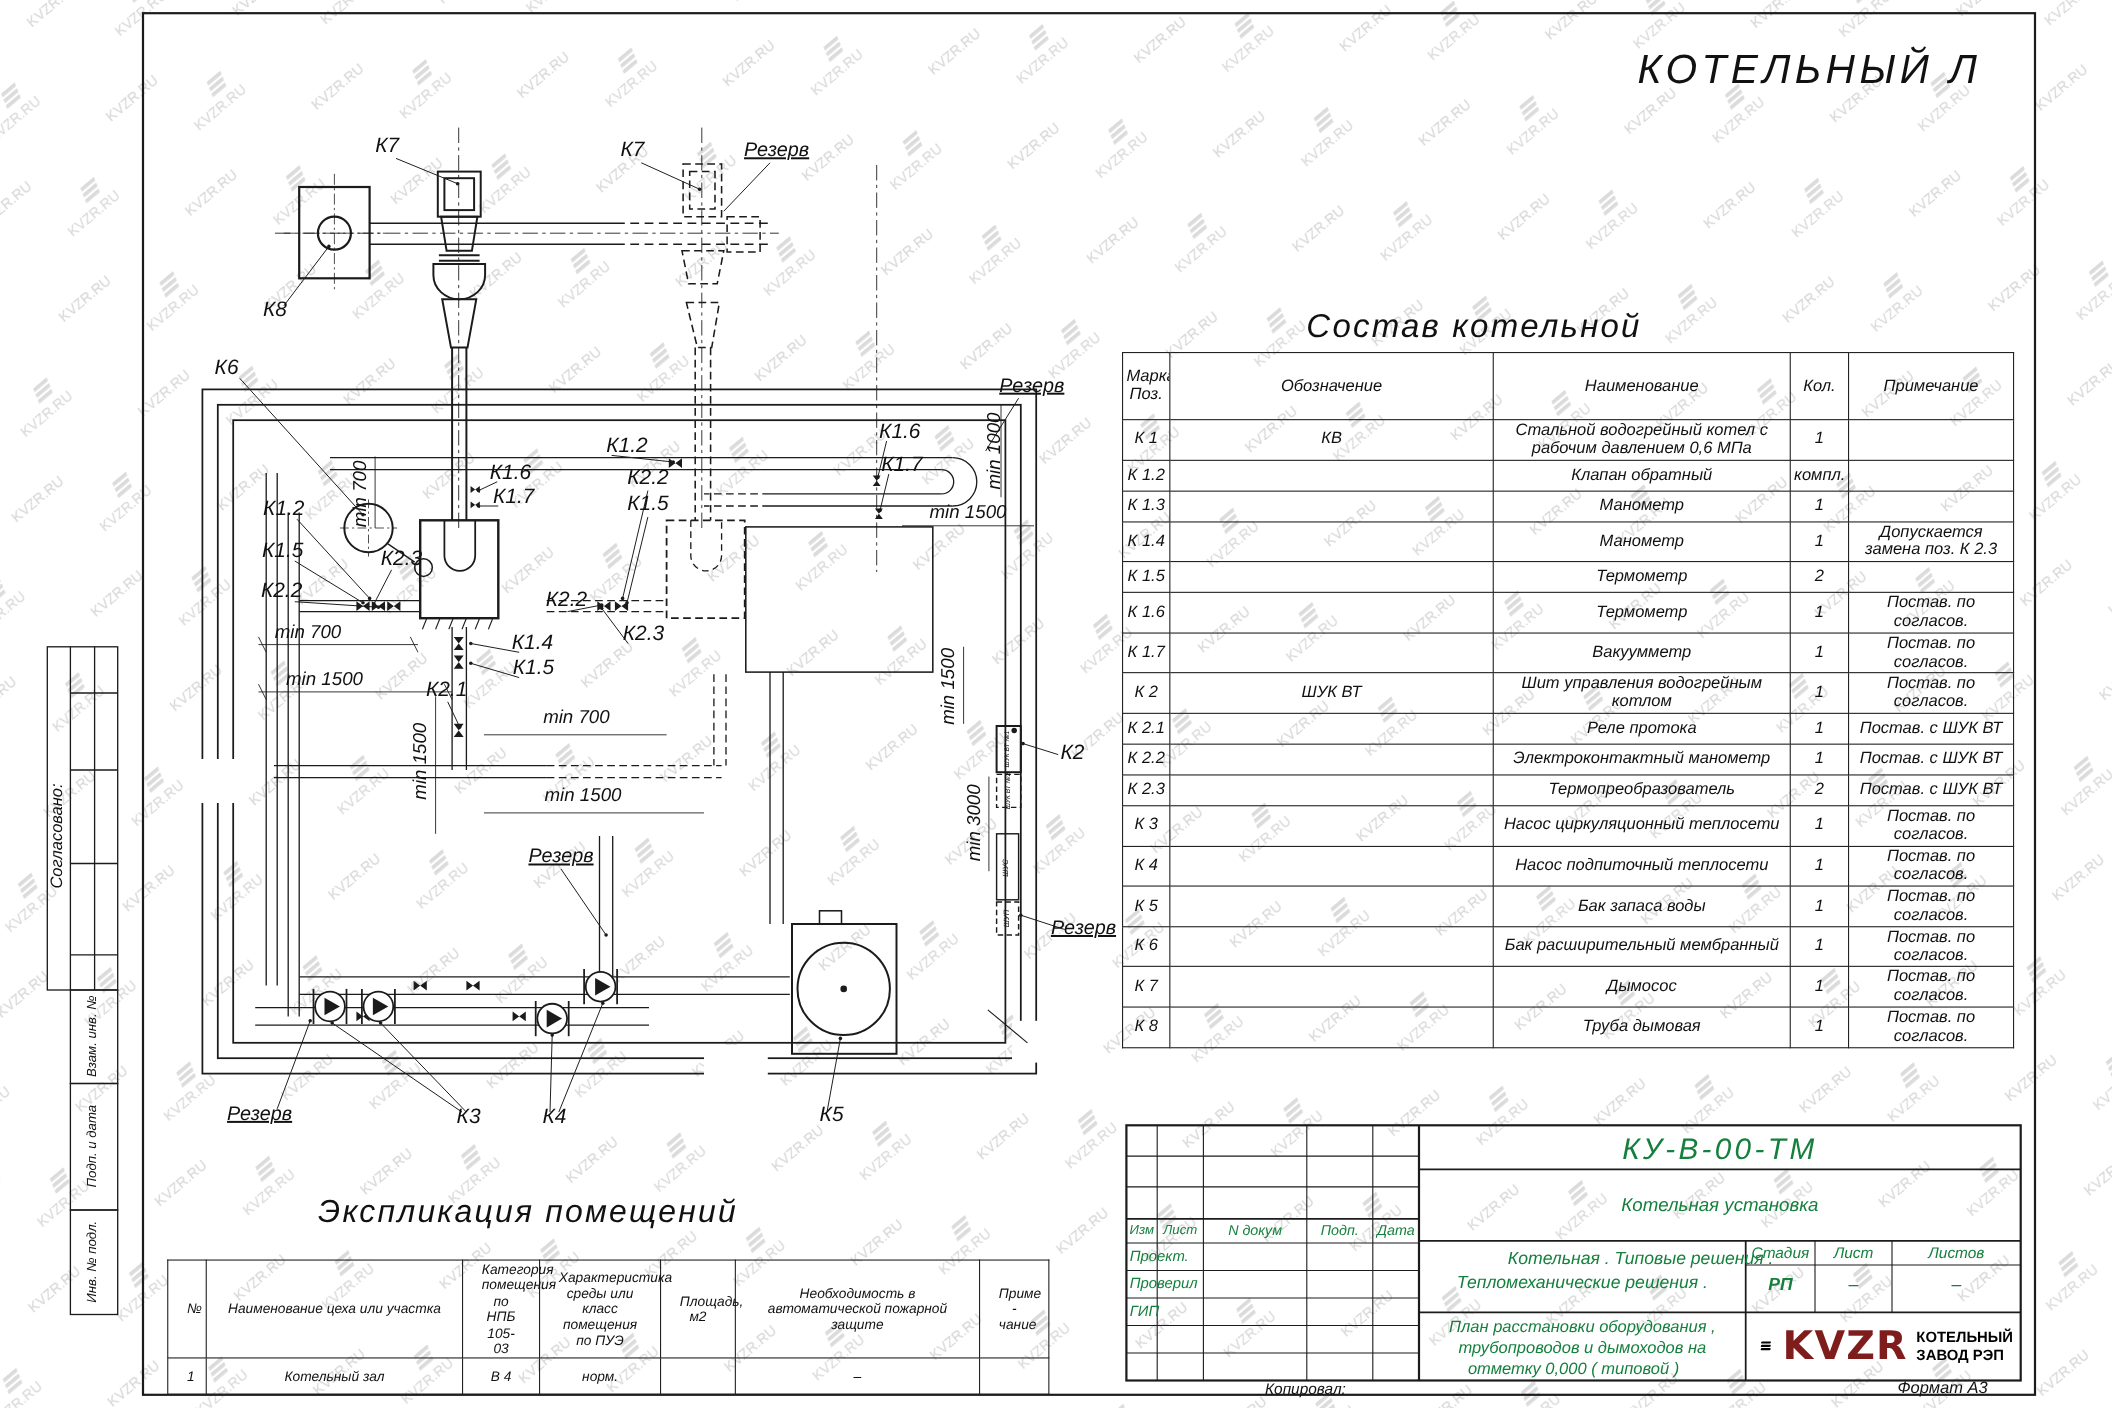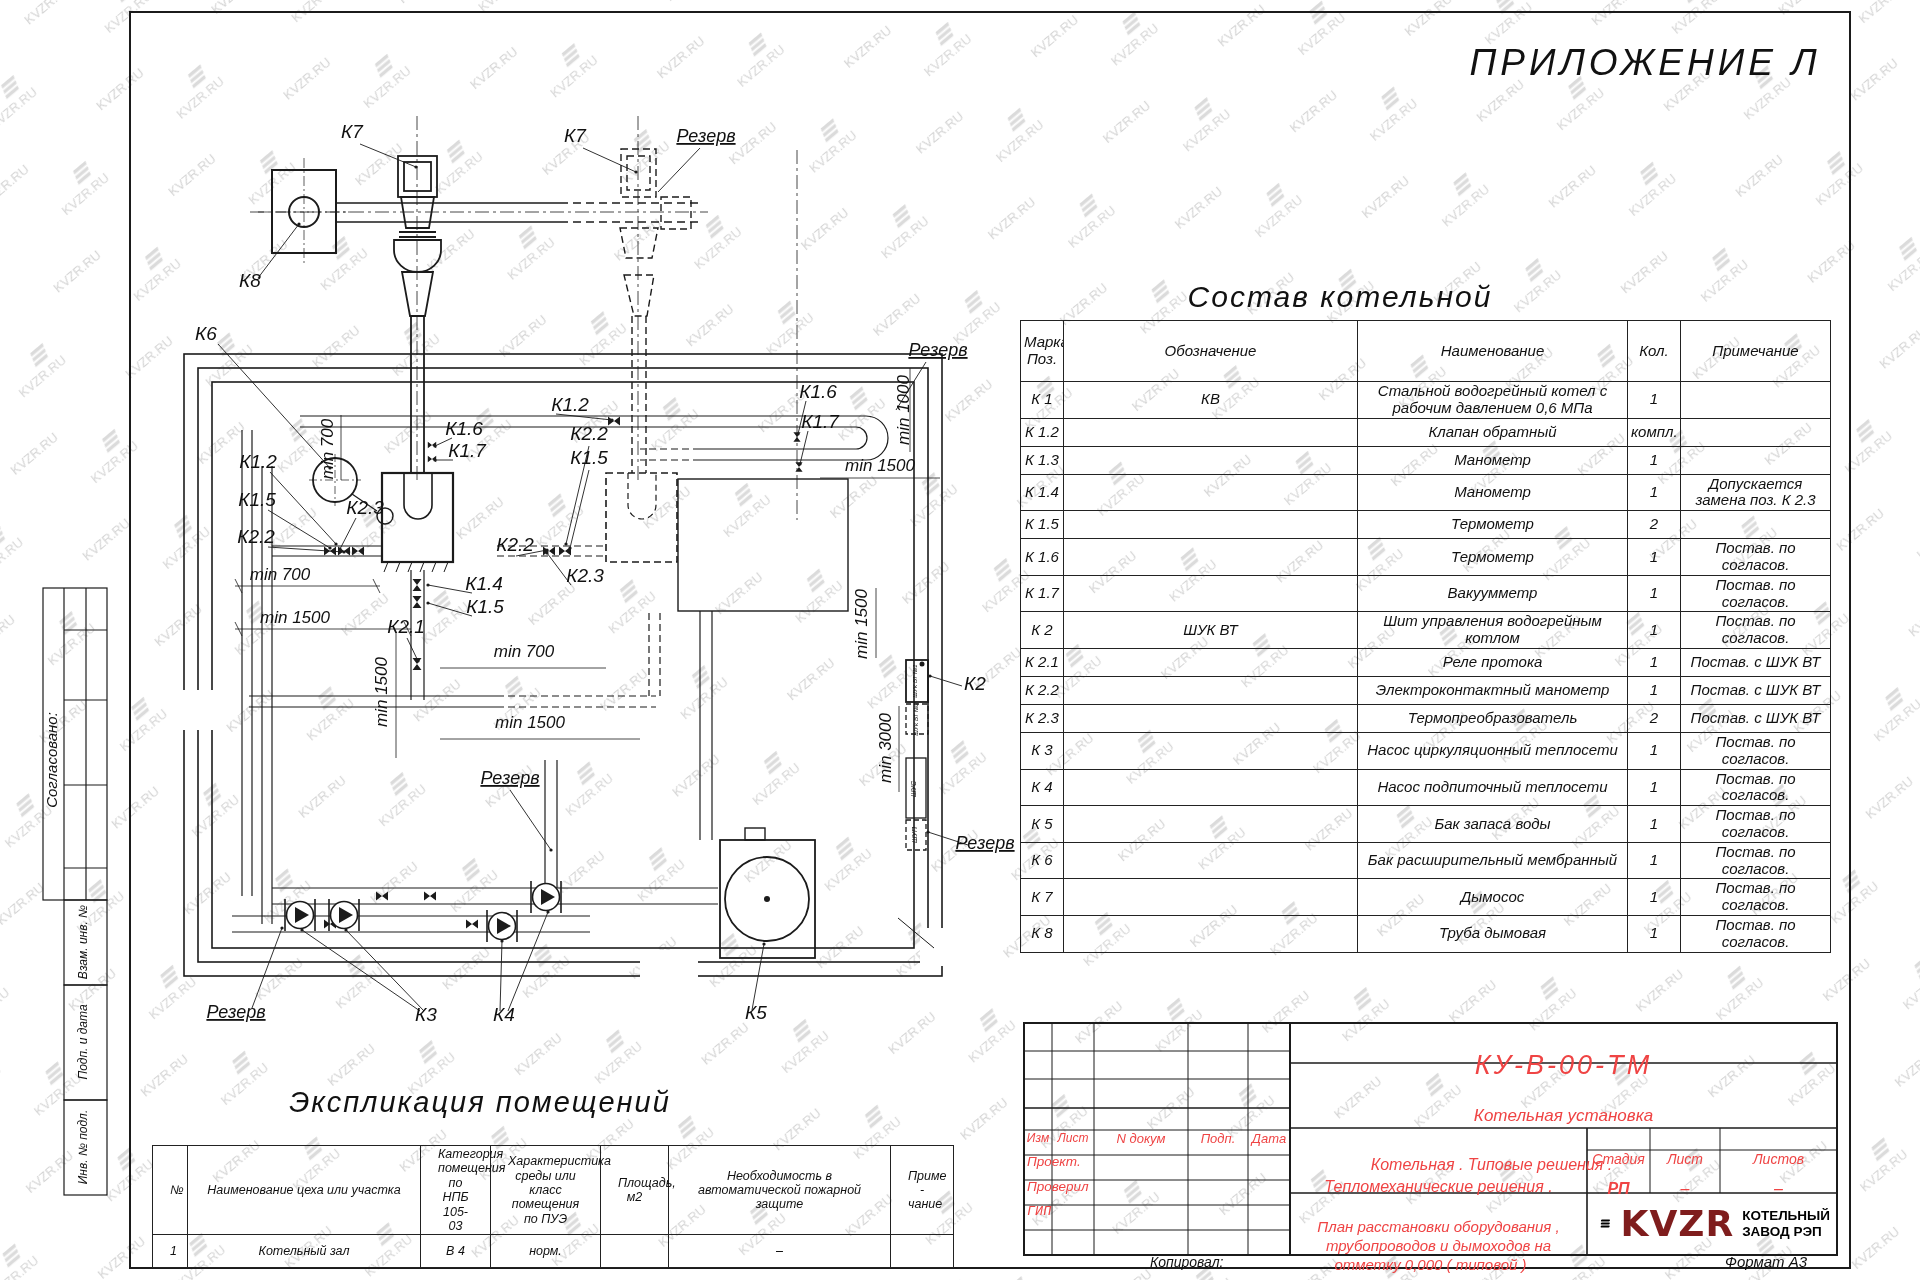--- a/index.html
+++ b/index.html
@@ -16,21 +16,21 @@
   .ct td{height:25px;}
   .ct th{height:58px;}
   .et td,.et th{border:1px solid #222;font:italic 12.5px/1.15 "Liberation Sans",sans-serif;
       font-weight:normal;text-align:center;vertical-align:middle;padding:1px 17px;color:#111;}
   .et th{height:62px;}
   .et td{height:30px;}
   
   .rot{transform:rotate(-90deg);transform-origin:center;text-align:center;
        font-style:italic;color:#111;}
   
-  .tb{position:absolute;z-index:2;font-style:italic;color:#ef4444;text-align:center;margin-top:20px;}
+  .tb{position:absolute;z-index:2;font-style:italic;color:#15803d;text-align:center;}
   .tbl{text-align:left;}
   .logo-wrap{display:flex;align-items:center;gap:8px;font-style:normal;}
   .logo-kvzr{font:900 36px/0.9 "DejaVu Sans",sans-serif;letter-spacing:1px;color:#7f1d1d;}
   .logo-sub{font:bold 13.5px/1.15 "Liberation Sans",sans-serif;color:#000;text-align:left;}
 </style>
 </head>
 <body>
 <div id="page">
 
 <svg id="sheet-svg" width="1920" height="1280" viewBox="0 0 1920 1280" xmlns="http://www.w3.org/2000/svg">
@@ -362,21 +362,21 @@
       <line x1="1290" y1="1128" x2="1837" y2="1128" stroke-width="1.6"></line>
       <line x1="1290" y1="1193" x2="1837" y2="1193" stroke-width="1.6"></line>
       <line x1="1587" y1="1128" x2="1587" y2="1255" stroke-width="1.6"></line>
       <line x1="1650" y1="1128" x2="1650" y2="1193"></line>
       <line x1="1720" y1="1128" x2="1720" y2="1193"></line>
       <line x1="1587" y1="1150" x2="1837" y2="1150"></line>
     </g>
   </g>
 </svg>
 
-<div class="ov it" style="left:1440px;top:42px;width:410px;text-align:center;font-size:37px;letter-spacing:4px;">ПРИЛОЖЕНИЕ Л</div>
+<div class="ov it" style="left:1440px;top:42px;width:410px;text-align:center;font-size:37px;letter-spacing:4px;">КОТЕЛЬНЫЙ Л</div>
 
 <div class="ov it" style="left:1140px;top:280px;width:400px;text-align:center;font-size:30px;letter-spacing:2px;">Состав котельной</div>
 
 <table class="ov ct" id="sostav-table" style="left:1020px;top:320px;width:810px;">
   <colgroup>
         <col style="width:43px">
         <col style="width:294px">
         <col style="width:270px">
         <col style="width:53px">
         <col style="width:150px">
@@ -563,21 +563,21 @@
 <div class="tb" style="left:1292px;top:1236px;width:277px;font-size:15px;">отметку 0,000 ( типовой )</div>
 
 <div class="tb" style="left:1024px;top:1111px;width:28px;font-size:12px;">Изм</div>
 <div class="tb" style="left:1052px;top:1111px;width:42px;font-size:12px;">Лист</div>
 <div class="tb" style="left:1094px;top:1111px;width:94px;font-size:13px;">N докум</div>
 <div class="tb" style="left:1188px;top:1111px;width:60px;font-size:13px;">Подп.</div>
 <div class="tb" style="left:1248px;top:1111px;width:42px;font-size:13px;">Дата</div>
 
 <div class="tb tbl" style="left:1027px;top:1134px;width:66px;font-size:13.5px;">Проект.</div>
 <div class="tb tbl" style="left:1027px;top:1159px;width:66px;font-size:13.5px;">Проверил</div>
-<div class="tb tbl" style="left:1027px;top:1184px;width:66px;font-size:13.5px;font-family:Liberation Mono, monospace;">ГИП</div>
+<div class="tb tbl" style="left:1027px;top:1184px;width:66px;font-size:13.5px;">ГИП</div>
 
 <div class="tb" style="left:1587px;top:1131px;width:63px;font-size:14px;">Стадия</div>
 <div class="tb" style="left:1650px;top:1131px;width:70px;font-size:14px;">Лист</div>
 <div class="tb" style="left:1720px;top:1131px;width:117px;font-size:14px;">Листов</div>
 <div class="tb" style="left:1587px;top:1160px;width:63px;font-size:16px;font-weight:bold;">РП</div>
 <div class="tb" style="left:1650px;top:1160px;width:70px;font-size:16px;">–</div>
 <div class="tb" style="left:1720px;top:1160px;width:117px;font-size:16px;">–</div>
 
 <div class="ov logo-wrap" style="left:1600px;top:1200px;width:230px;height:48px;">
   <svg width="42" height="42" viewBox="0 0 42 42">

